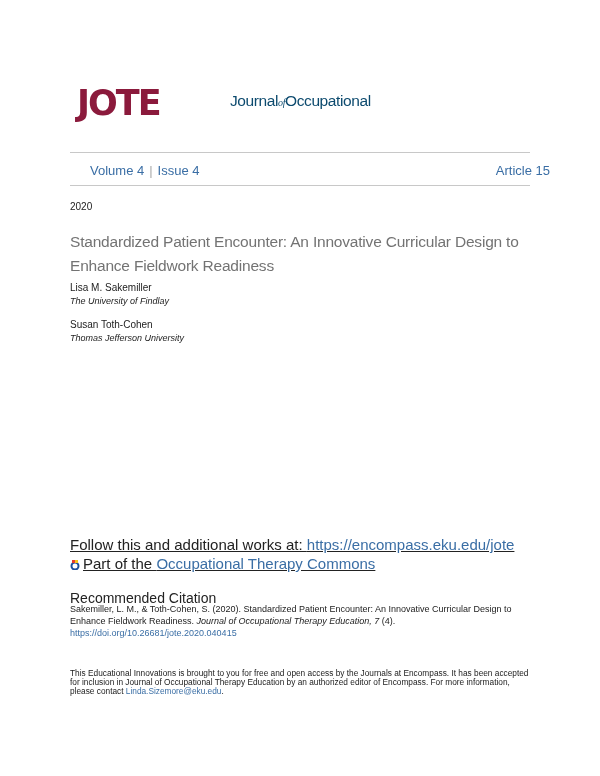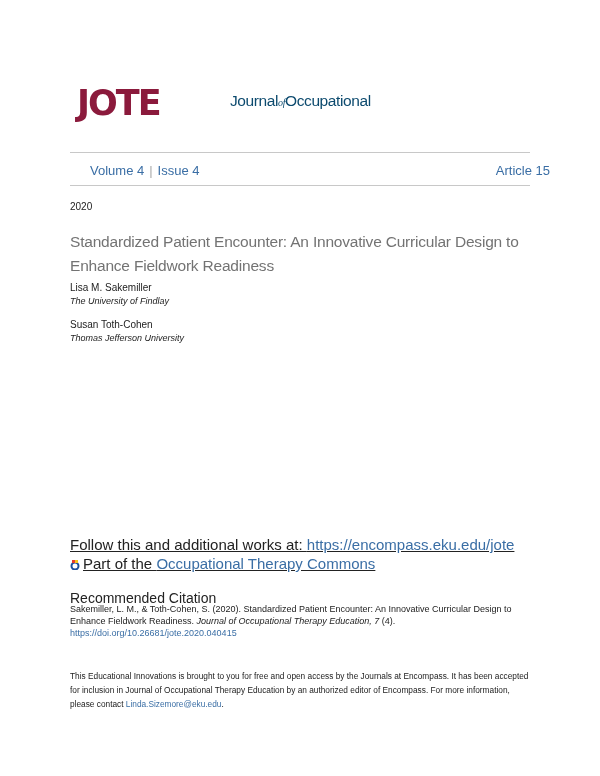--- a/index.html
+++ b/index.html
@@ -61,15 +61,15 @@
     </svg>
   </span><span>Part of the </span><span class="link">Occupational Therapy Commons</span>
 </div>
 
 <div class="abs" style="left:70px; top:590px; font-size:14px; color:#222">Recommended Citation</div>
 <div class="abs para" style="top:603px">
   <span>Sakemiller, L. M., &amp; Toth-Cohen, S. (2020). Standardized Patient Encounter: An Innovative Curricular Design to Enhance Fieldwork Readiness. </span><i>Journal of Occupational Therapy Education, 7</i><span> (4).</span><br>
   <span class="link">https://doi.org/10.26681/jote.2020.040415</span>
 </div>
 
-<div class="abs para" style="top:669px; font-size:8.3px; line-height:14px">
+<div class="abs para" style="top:669px; font-size:8.3px; line-height:9px">
   <span>This Educational Innovations is brought to you for free and open access by the Journals at Encompass. It has been accepted for inclusion in Journal of Occupational Therapy Education by an authorized editor of Encompass. For more information, please contact </span><span class="link">Linda.Sizemore@eku.edu</span><span>.</span>
 </div>
 
 </body></html>

